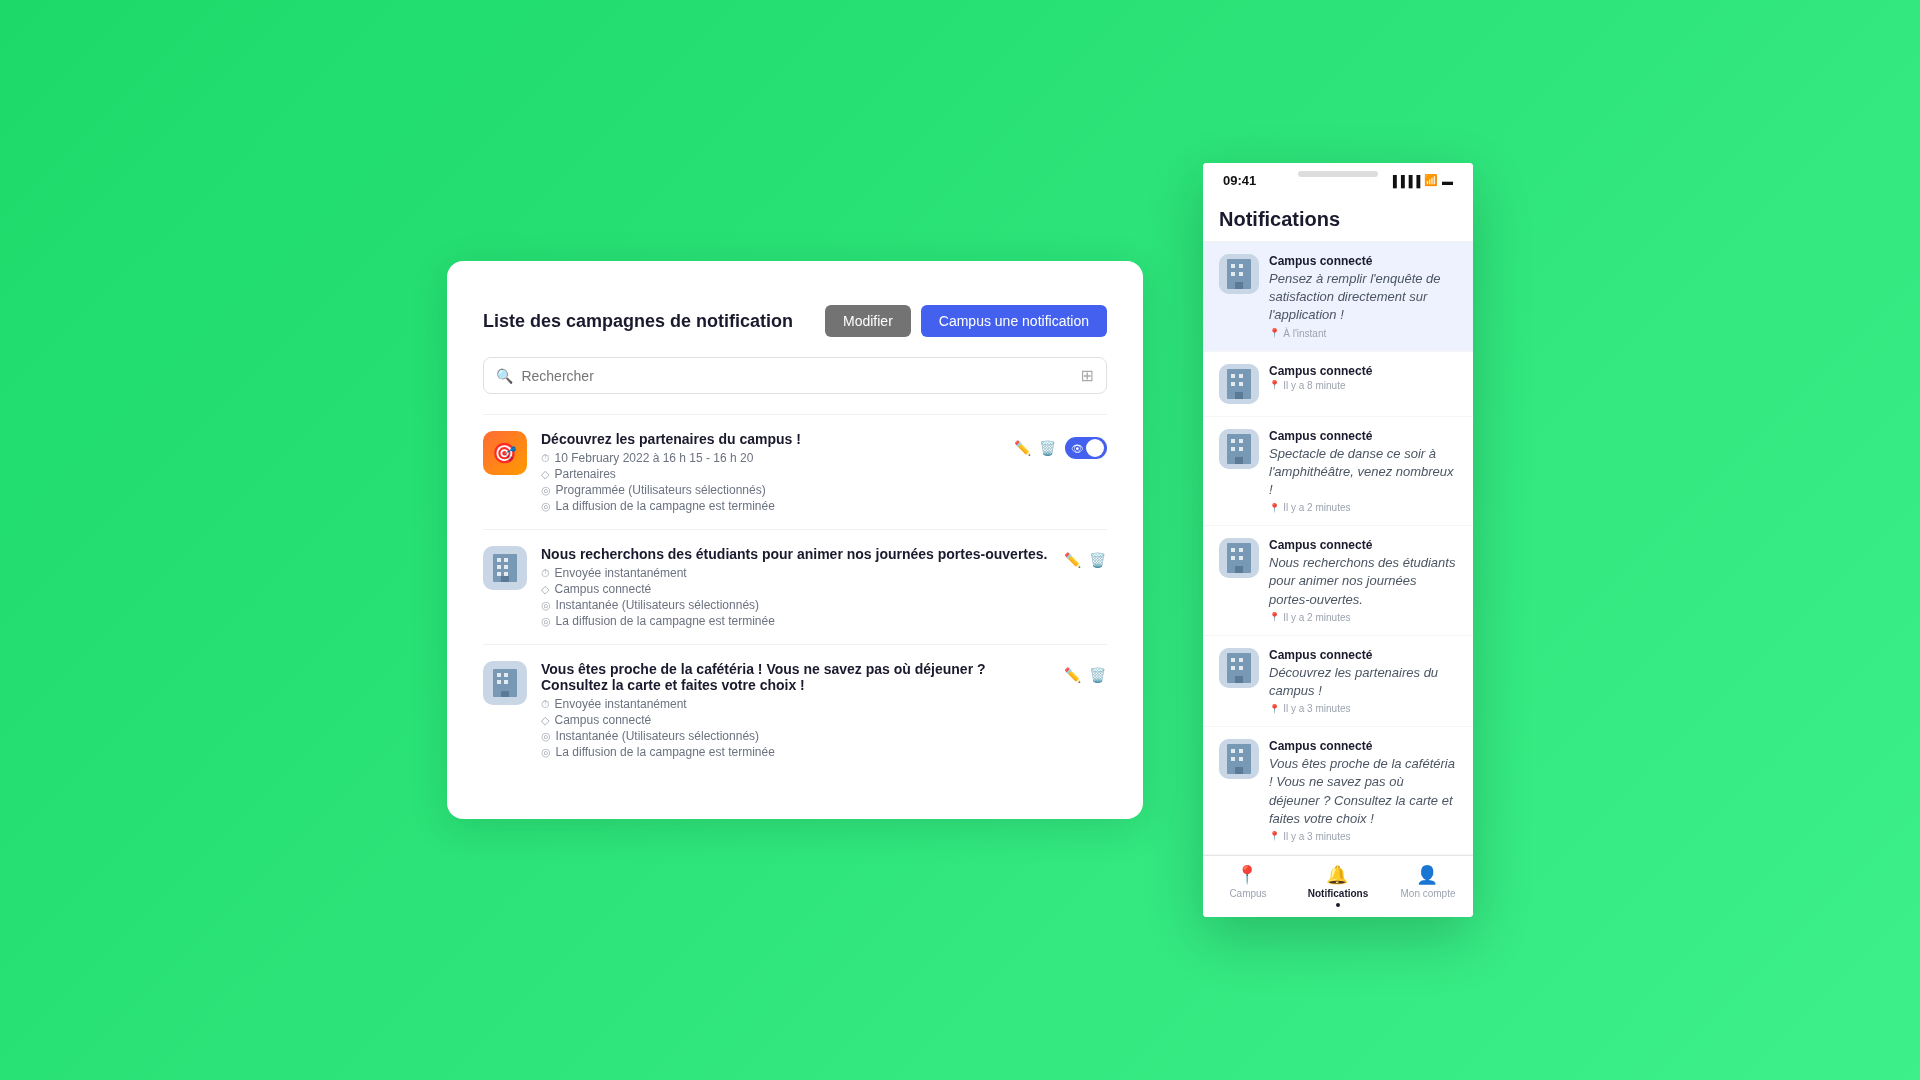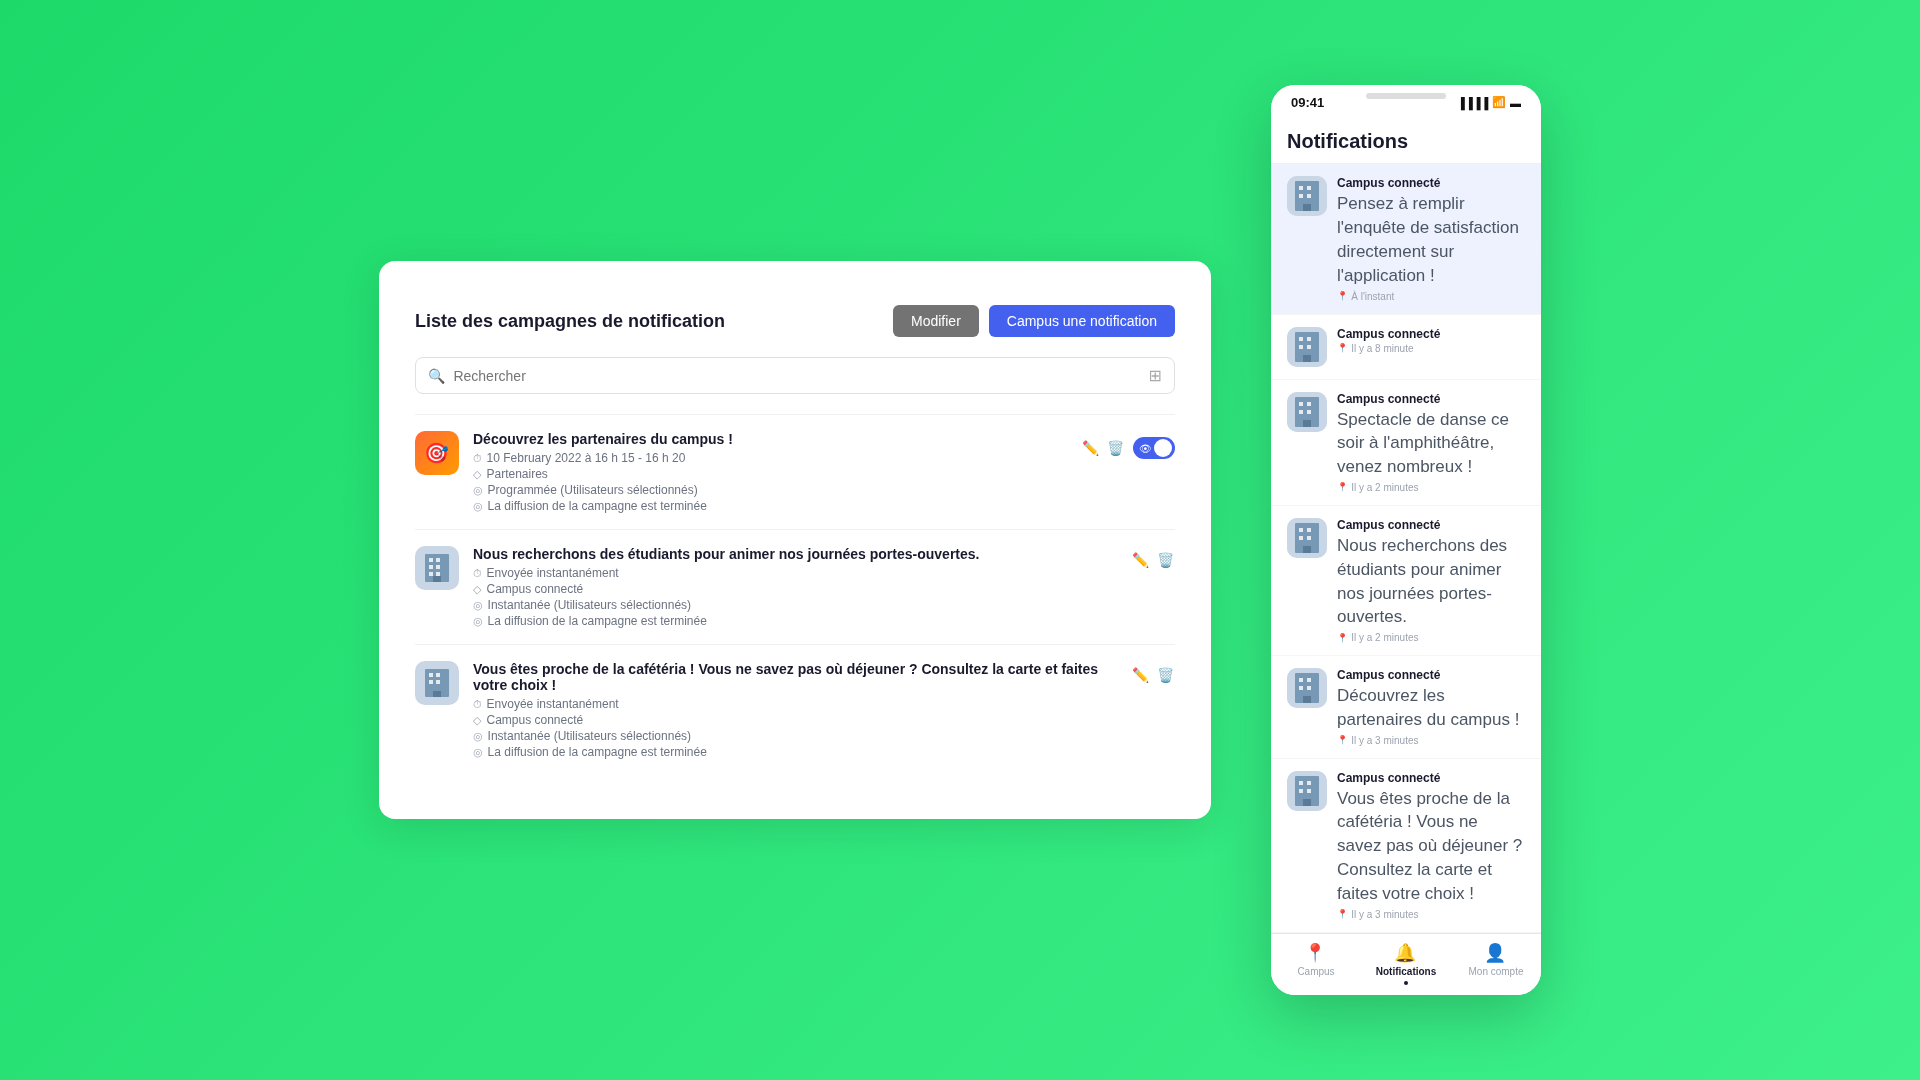--- a/index.html
+++ b/index.html
@@ -13,21 +13,21 @@
       align-items: center;
       justify-content: center;
       gap: 60px;
       padding: 40px;
     }
 
     
     .desktop-panel {
       background: #fff;
       border-radius: 16px;
-      width: 832px;
+      width: 696px;
       min-height: 510px;
       padding: 44px 36px;
       box-shadow: 0 8px 40px rgba(0,0,0,0.12);
     }
     .panel-header {
       display: flex;
       align-items: center;
       justify-content: space-between;
       margin-bottom: 20px;
     }
@@ -179,21 +179,21 @@
       position: absolute;
       left: 6px;
       font-size: 10px;
       color: #fff;
     }
 
     
     .phone-wrapper {
       width: 270px;
       background: #fff;
-      border-radius: 24px;
+      border-radius: 4px;
       box-shadow: 0 20px 60px rgba(0,0,0,0.2);
       overflow: hidden;
       padding: 0;
       position: relative;
     }
     .phone-status-bar {
       display: flex;
       justify-content: space-between;
       align-items: center;
       padding: 10px 20px 6px;
@@ -259,24 +259,25 @@
     .notif-body {
       flex: 1;
     }
     .notif-sender {
       font-size: 12px;
       font-weight: 700;
       color: #1a1a2e;
       margin-bottom: 2px;
     }
     .notif-text {
-      font-size: 17px;
+      font-size: 13px;
       color: #4b5563;
       line-height: 1.4;
       margin-bottom: 3px;
+      font-style: italic;
     }
     .notif-time {
       font-size: 10px;
       color: #9ca3af;
       display: flex;
       align-items: center;
       gap: 3px;
     }
     .notif-time::before {
       content: '📍';

